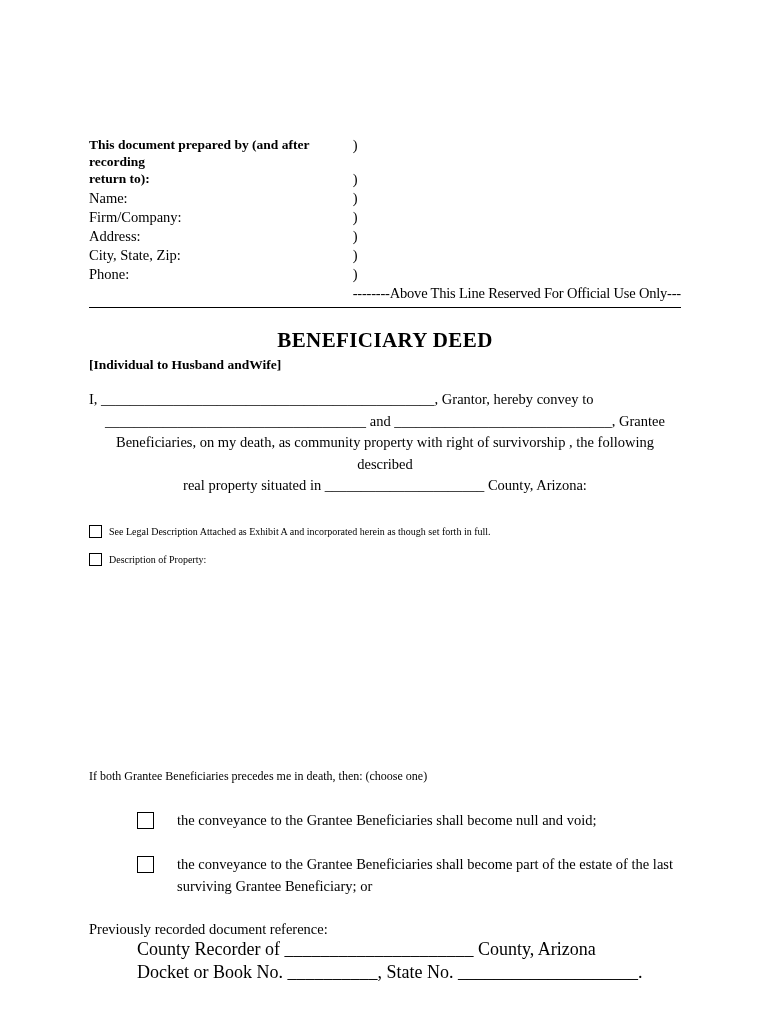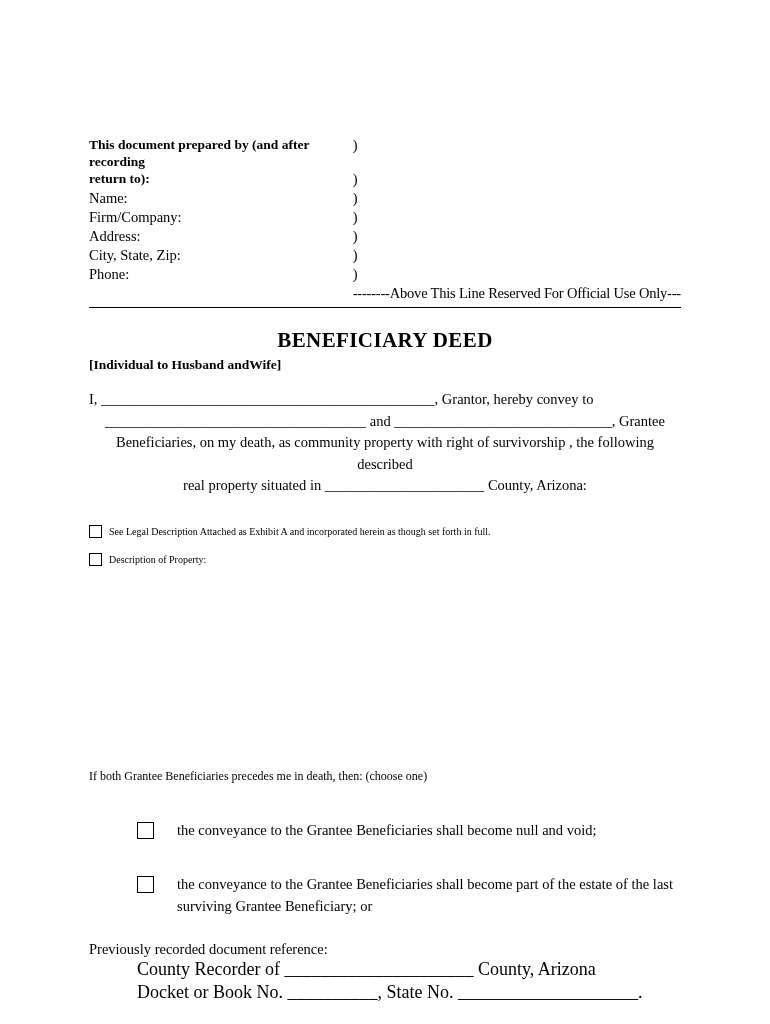--- a/index.html
+++ b/index.html
@@ -114,21 +114,21 @@
   .gap { height: 196px; }
 
   .q-para {
     font-size: 12px;
     line-height: 21px;
     margin-top: 0;
   }
   .opt-row {
     display: flex;
     align-items: flex-start;
-    margin-top: 32px;
+    margin-top: 22px;
     padding-left: 48px;
     font-size: 14.5px;
     line-height: 22px;
   }
   .opt-row .cbox.big { margin-right: 23px; margin-top: 3px; }
   .opt-text { max-width: 505px; }
 
   .prev-para { margin-top: 24px; font-size: 14.5px; }
   .indent-block {
     padding-left: 48px;

